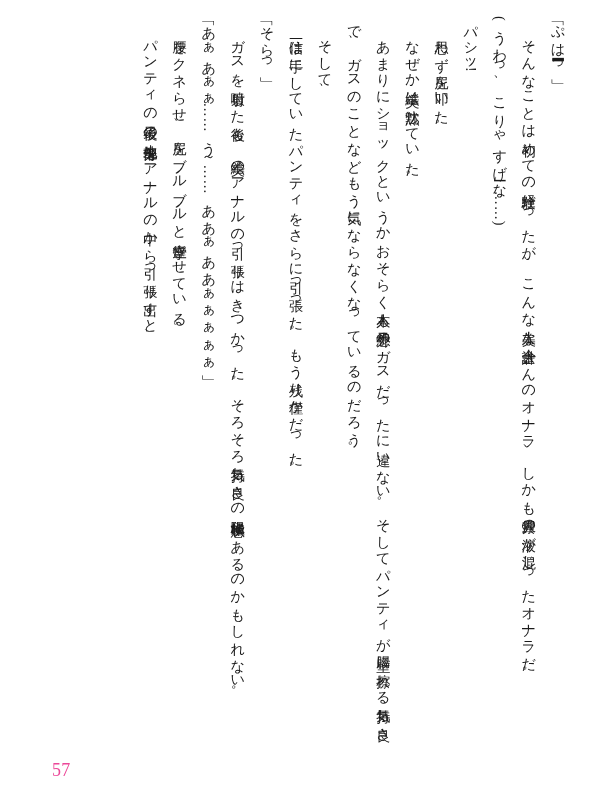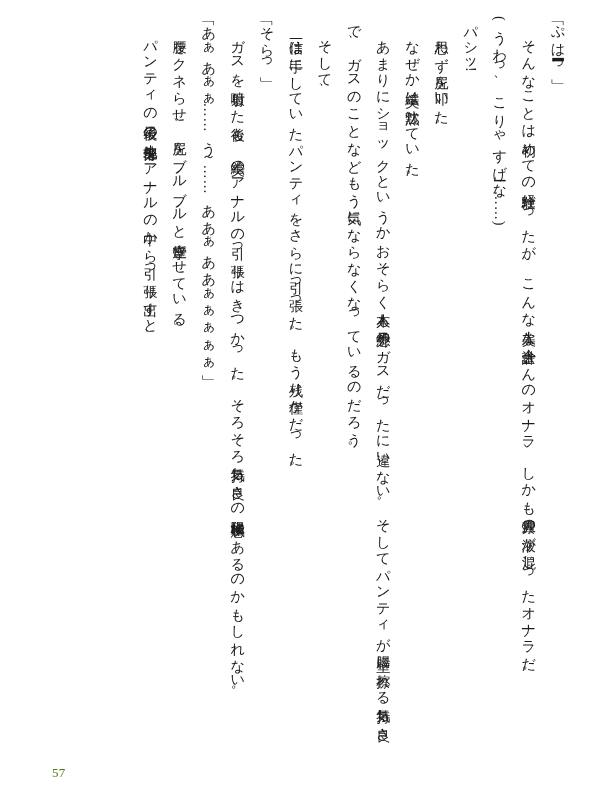--- a/index.html
+++ b/index.html
@@ -42,23 +42,23 @@
     padding: 0;
     text-indent: 1em;
   }
   .para.noindent {
     text-indent: 0;
   }
   .page-number {
     position: absolute;
     left: 52px;
     bottom: 18px;
-    font-size: 13px;
+    font-size: 18px;
     font-family: "Liberation Serif", "DejaVu Serif", serif;
-    color: #4d7c0f;
+    color: #ec4899;
     letter-spacing: 0.02em;
   }
 </style>
 </head>
 <body>
 
 <div class="page">
 
   <div class="text-block">
     <p class="para noindent">「ぷはーーーっ」</p>

